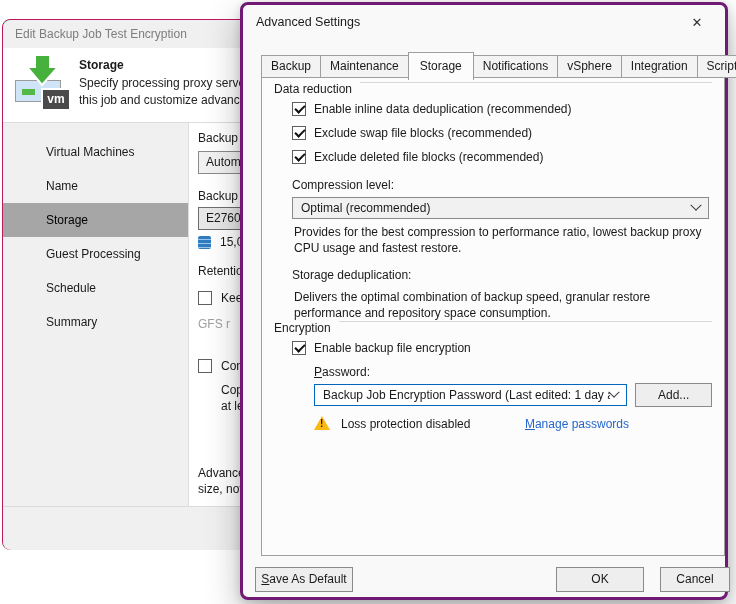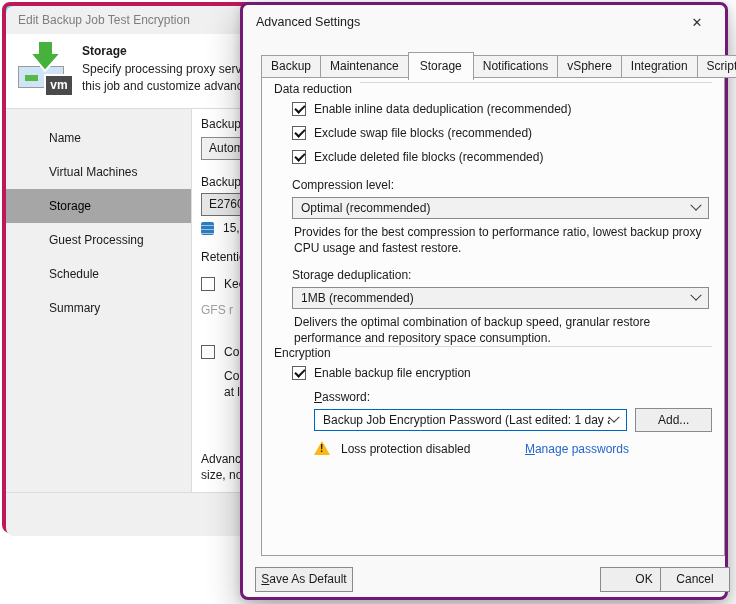--- a/index.html
+++ b/index.html
@@ -1,22 +1,22 @@
 <!DOCTYPE html>
 <html><head>
 <meta charset="utf-8">
 <style>
   * { box-sizing: border-box; margin: 0; padding: 0; }
   html, body { width: 736px; height: 604px; overflow: hidden; background: #fff;
     font-family: "Liberation Sans", "DejaVu Sans", sans-serif; font-size: 12px; color: #1a1a1a; }
   .abs { position: absolute; }
 
   
-  #bg-window { left: 2px; top: 2px; width: 300px; height: 531px; background: #5eead4;
-    border: 4px solid #be185d; border-radius: 8px 0 0 8px; }
+  #bg-window { left: 2px; top: 19px; width: 300px; height: 531px; background: #5eead4;
+    border: 1px solid #be185d; border-radius: 8px 0 0 8px; }
   #bg-titlebar { left: 0; top: 0; right: 0; height: 28px; background: #f0f0f1;
     border-radius: 8px 0 0 0; color: #7d7d7d; line-height: 28px; padding-left: 12px;
     white-space: nowrap; overflow: hidden; }
   #bg-header { left: 0; top: 28px; right: 0; height: 74px; background: #fff; }
   #bg-header-title { left: 76px; top: 10px; font-weight: bold; }
   .bg-desc { left: 76px; white-space: nowrap; color: #222; }
   
   #wiz-icon { left: 12px; top: 6px; width: 56px; height: 58px; }
   .vm-window { position: absolute; left: 0; top: 26px; width: 46px; height: 22px;
     background: #cfe4f7; border: 1px solid #9a9a9a; }
@@ -82,21 +82,21 @@
   .warn-row { margin-top: 9px; width: 315px; display: flex; align-items: center; gap: 10px; }
   .warn-wrap { width: 17px; height: 15px; position: relative; flex: none; }
   .warn-tri { position: absolute; left: 0; top: 0; width: 0; height: 0;
     border-left: 8px solid transparent; border-right: 8px solid transparent;
     border-bottom: 14px solid #fcb812; }
   .warn-tri::after { content: "!"; position: absolute; left: -2px; top: 2px;
     font-size: 10px; font-weight: bold; color: #241c00; }
   .link { color: #2566cd; margin-left: auto; cursor: pointer; }
   .fl-underline::first-letter { text-decoration: underline; }
   #save-default-btn { left: 12px; top: 562px; width: 98px; height: 25px; }
-  #ok-btn { left: 313px; top: 562px; width: 88px; height: 25px; margin-left: 44px; }
+  #ok-btn { left: 313px; top: 562px; width: 88px; height: 25px; }
   #cancel-btn { left: 417px; top: 562px; width: 70px; height: 25px; }
 </style>
 </head>
 <body>
 
 <div class="abs" id="bg-window">
   <div class="abs" id="bg-titlebar">
     <span>Edit Backup Job Test Encryption</span>
   </div>
 
@@ -110,22 +110,22 @@
       </svg>
       <span class="vm-badge">vm</span>
     </div>
     <div class="abs" id="bg-header-title">Storage</div>
     <div class="abs bg-desc" style="top:28px;">Specify processing proxy server</div>
     <div class="abs bg-desc" style="top:45px;">this job and customize advance</div>
   </div>
 
   <div class="abs" id="bg-body">
     <div class="abs" id="bg-sidebar">
+      <div class="side-item">Virtual Machines</div>
       <div class="side-item">Name</div>
-      <div class="side-item">Virtual Machines</div>
       <div class="side-item selected">Storage</div>
       <div class="side-item">Guest Processing</div>
       <div class="side-item">Schedule</div>
       <div class="side-item">Summary</div>
     </div>
 
     <div class="abs" id="bg-main">
       <div class="abs bg-label" style="top:8px;">Backup p</div>
       <div class="abs bg-combo" style="top:28px;">
         <span>Automa</span>
@@ -193,24 +193,20 @@
     </div>
 
     <div class="fld-label">Compression level:</div>
     <div class="combo">
       <span class="combo-text">Optimal (recommended)</span>
       <span class="chev"></span>
     </div>
     <div class="desc">Provides for the best compression to performance ratio, lowest backup proxy CPU usage and fastest restore.</div>
 
     <div class="fld-label" style="margin-top:12px;">Storage deduplication:</div>
-    <div class="combo">
-      <span class="combo-text">1MB (recommended)</span>
-      <span class="chev"></span>
-    </div>
     <div class="desc">Delivers the optimal combination of backup speed, granular restore performance and repository space consumption.</div>
 
     <div class="group" style="">
       <span>Encryption</span>
       <span class="gline"></span>
     </div>
 
     <div class="cb-row">
       <span class="checkbox checked"></span>
       <span>Enable backup file encryption</span>

